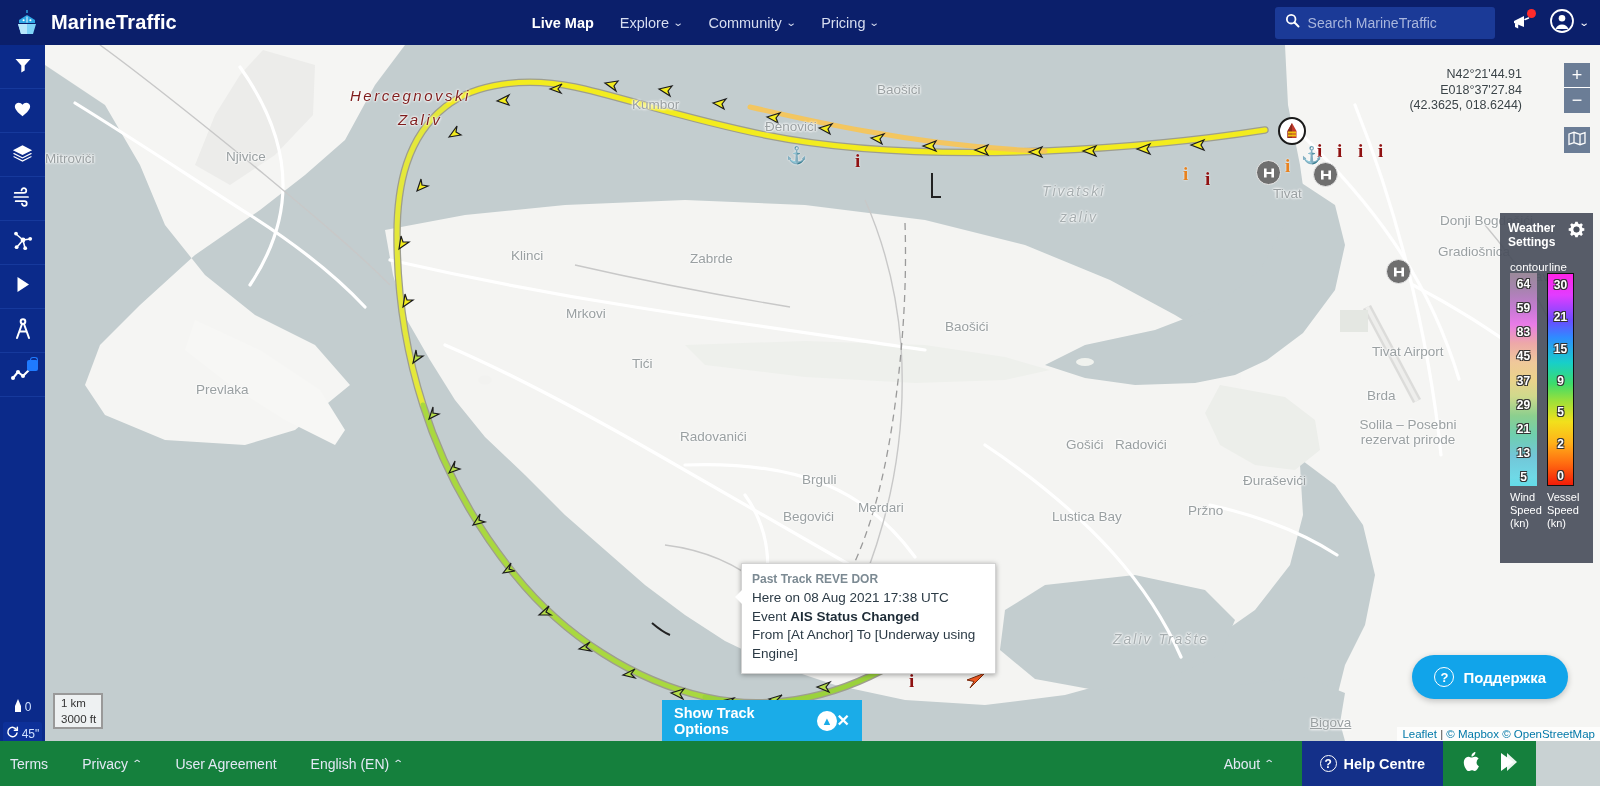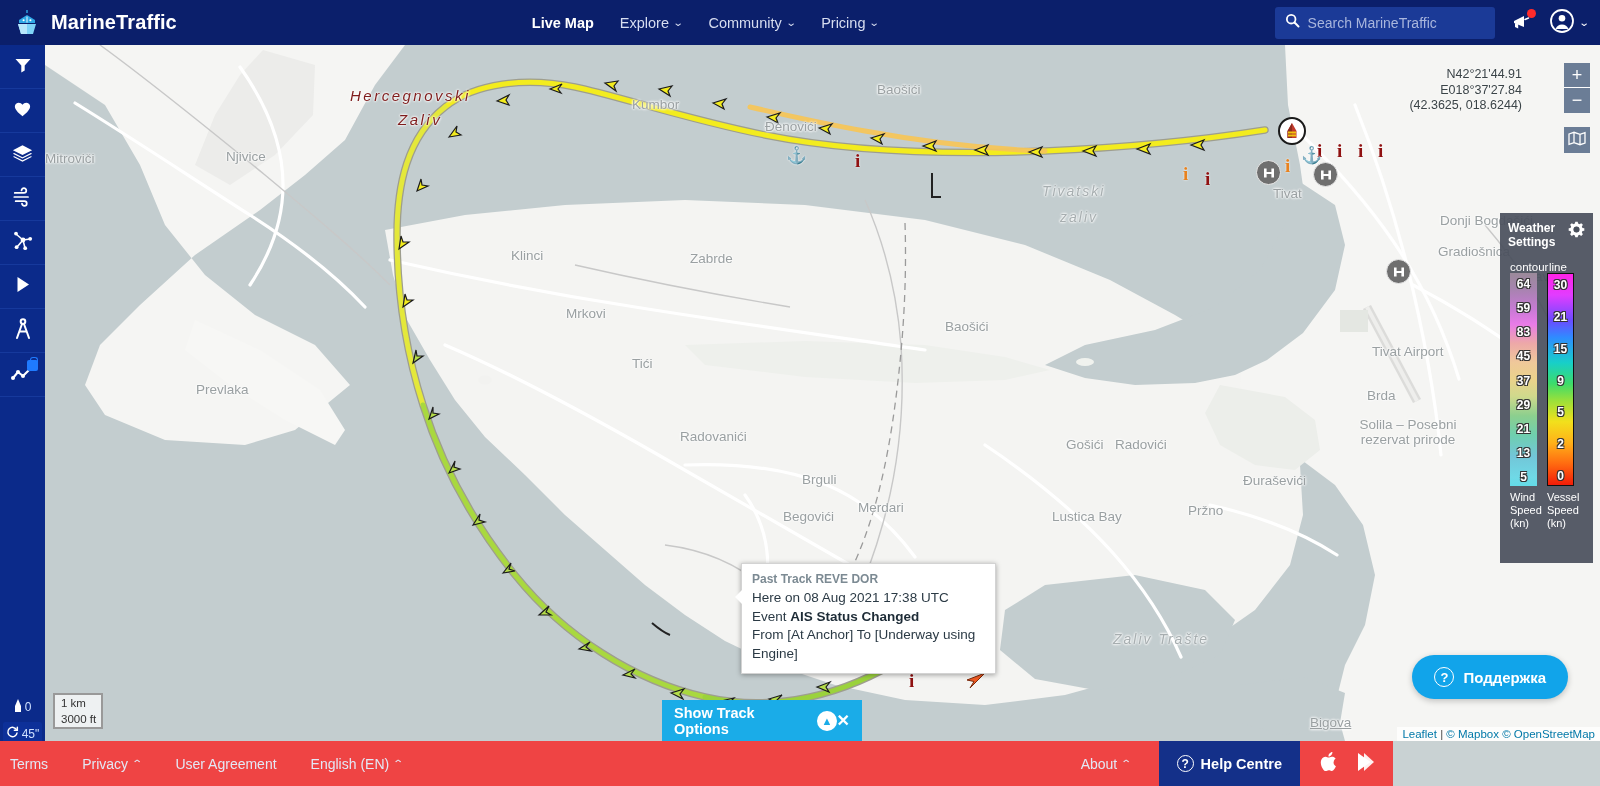--- a/index.html
+++ b/index.html
@@ -212,22 +212,22 @@
 
   
   #attrib {
     position: absolute; right: 0; bottom: 0; background: rgba(255,255,255,.75);
     font-size: 11.5px; color: #4a4a4a; padding: 1px 5px; z-index: 30;
   }
   #attrib a { color: #0078a8; text-decoration: none; }
 
   
   #bottombar {
-    position: absolute; left: 0; bottom: 0; width: 1393px; height: 45px;
-    background: #ef4444; z-index: 60; display: flex; 
+    position: absolute; left: 0; bottom: 0; width: 1536px; height: 45px;
+    background: #15803d; z-index: 60; display: flex; 
   }
   .bb-left { display: flex; align-items: center; gap: 34px; margin-left: 10px; }
   .bb-item { color: #e3e8f5; font-size: 14px; cursor: pointer; display: flex; align-items: center; gap: 5px; }
   .caret-u { font-size: 10px; display: inline-block; transform: scaleX(1.35); }
   .bb-right { margin-left: auto; display: flex; align-items: center; height: 45px; }
   .bb-about { color: #e3e8f5; font-size: 14px; display: flex; align-items: center; gap: 5px; margin-right: 28px; cursor: pointer; }
   .bb-tile {
     height: 45px; display: flex; align-items: center; gap: 7px; padding: 0 18px;
     background: #173494; color: #fff; font-size: 14.5px; font-weight: bold; cursor: pointer;
   }

